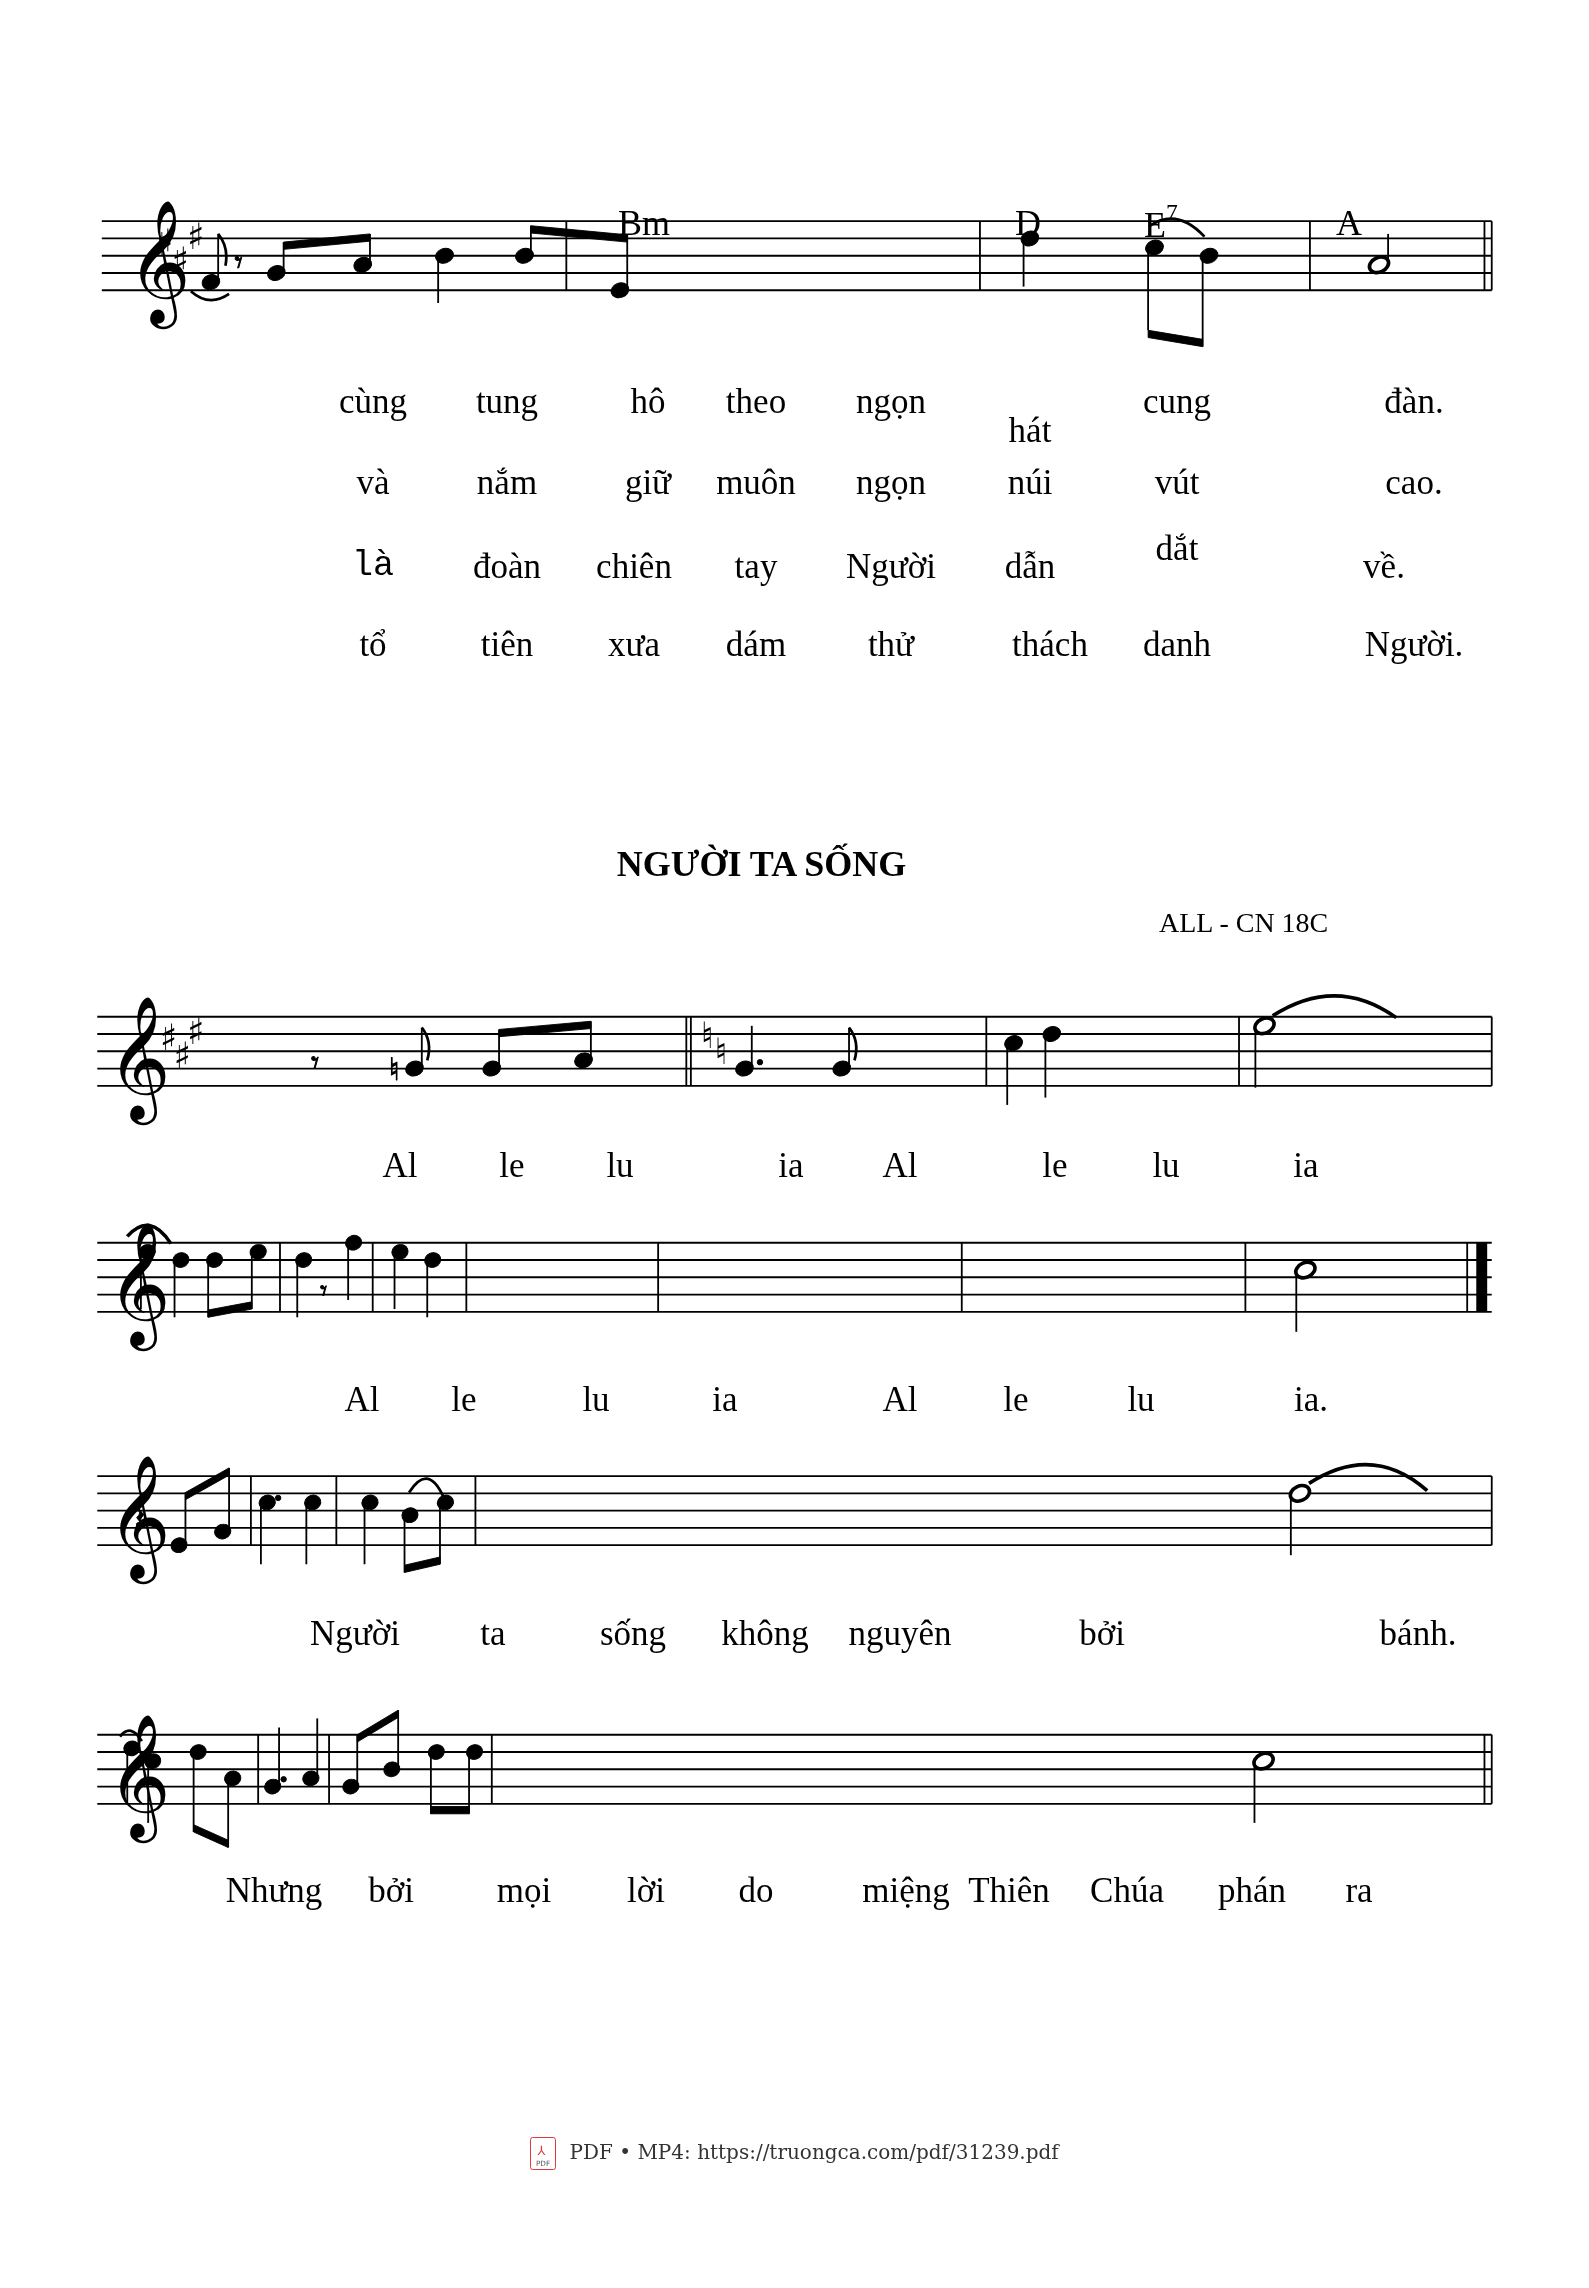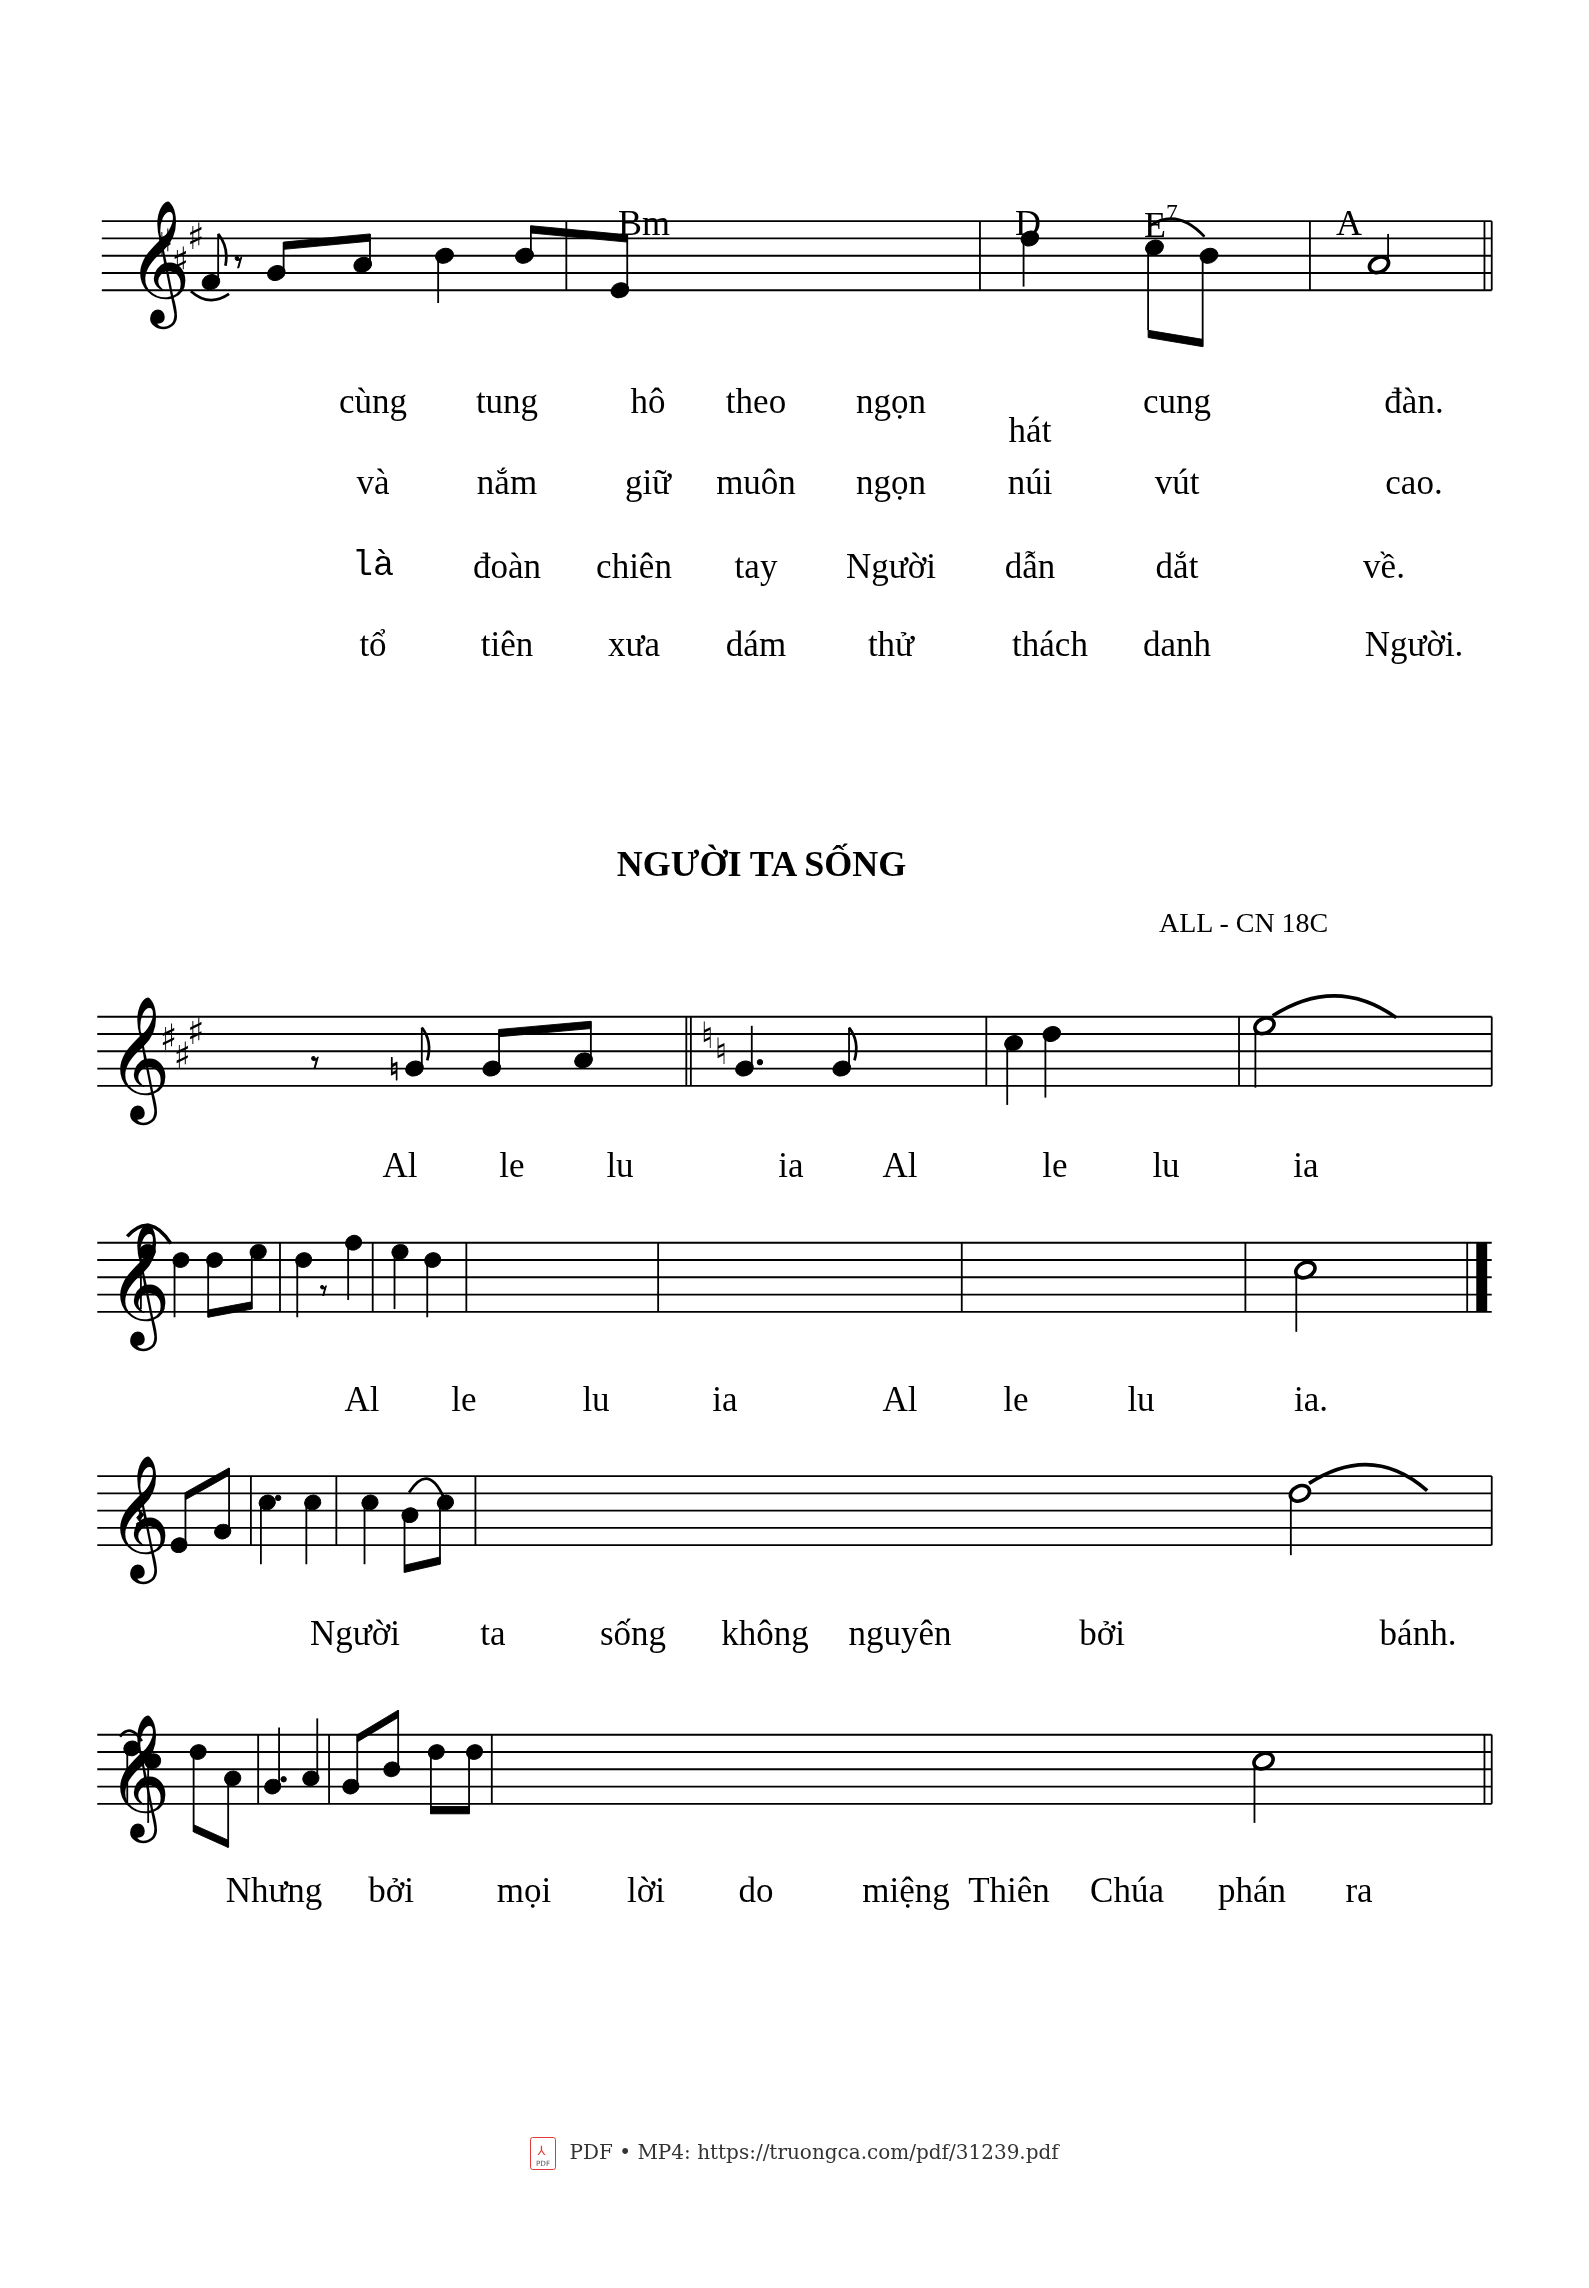--- a/index.html
+++ b/index.html
@@ -114,21 +114,21 @@
     <span class="lyric" style="left:1177px;top:465px;">vút</span>
     <span class="lyric" style="left:1414px;top:465px;">cao.</span>
   </div>
   <div>
     <span class="lyric" style="left:373px;top:549px;font-family:Liberation Mono, monospace;">là</span>
     <span class="lyric" style="left:507px;top:549px;">đoàn</span>
     <span class="lyric" style="left:634px;top:549px;">chiên</span>
     <span class="lyric" style="left:756px;top:549px;">tay</span>
     <span class="lyric" style="left:891px;top:549px;">Người</span>
     <span class="lyric" style="left:1030px;top:549px;">dẫn</span>
-    <span class="lyric" style="left:1177px;top:549px;">dắt</span>
+    <span class="lyric" style="left:1177px;top:531px;">dắt</span>
     <span class="lyric" style="left:1384px;top:549px;">về.</span>
   </div>
   <div>
     <span class="lyric" style="left:373px;top:627px;">tổ</span>
     <span class="lyric" style="left:507px;top:627px;">tiên</span>
     <span class="lyric" style="left:634px;top:627px;">xưa</span>
     <span class="lyric" style="left:756px;top:627px;">dám</span>
     <span class="lyric" style="left:891px;top:627px;">thử</span>
     <span class="lyric" style="left:1030px;top:627px;margin-left:20px;">thách</span>
     <span class="lyric" style="left:1177px;top:627px;">danh</span>

